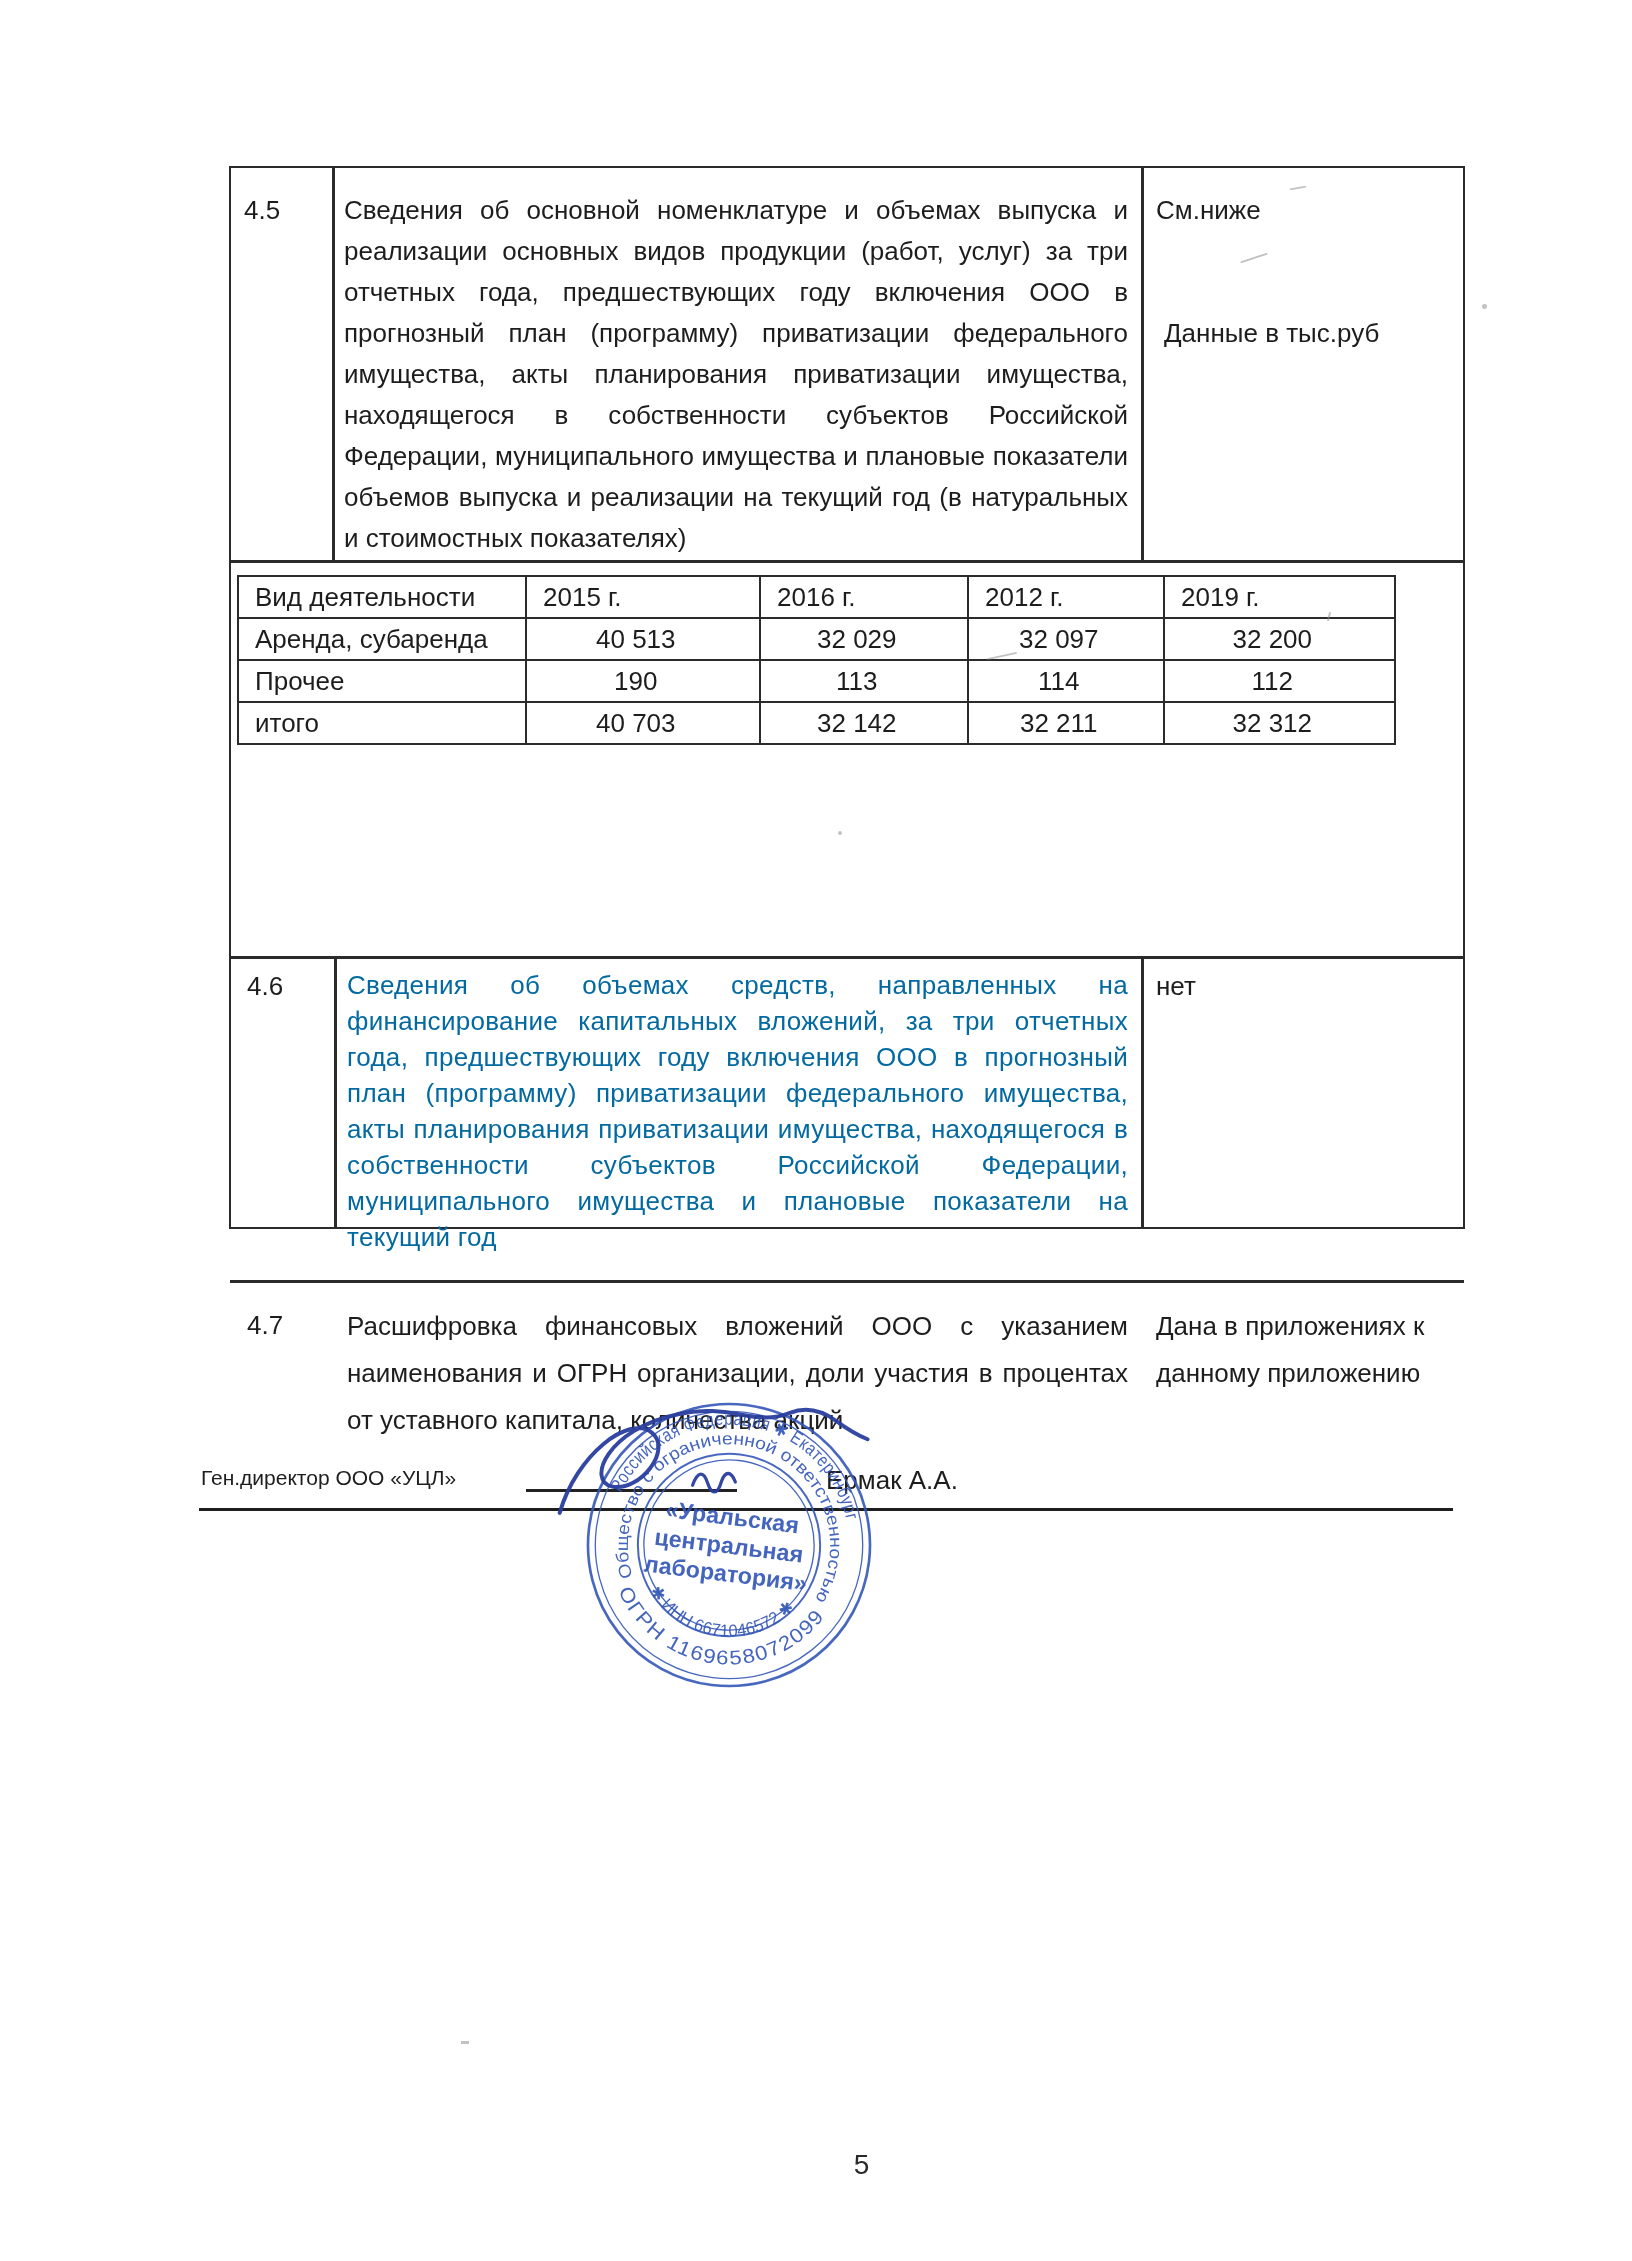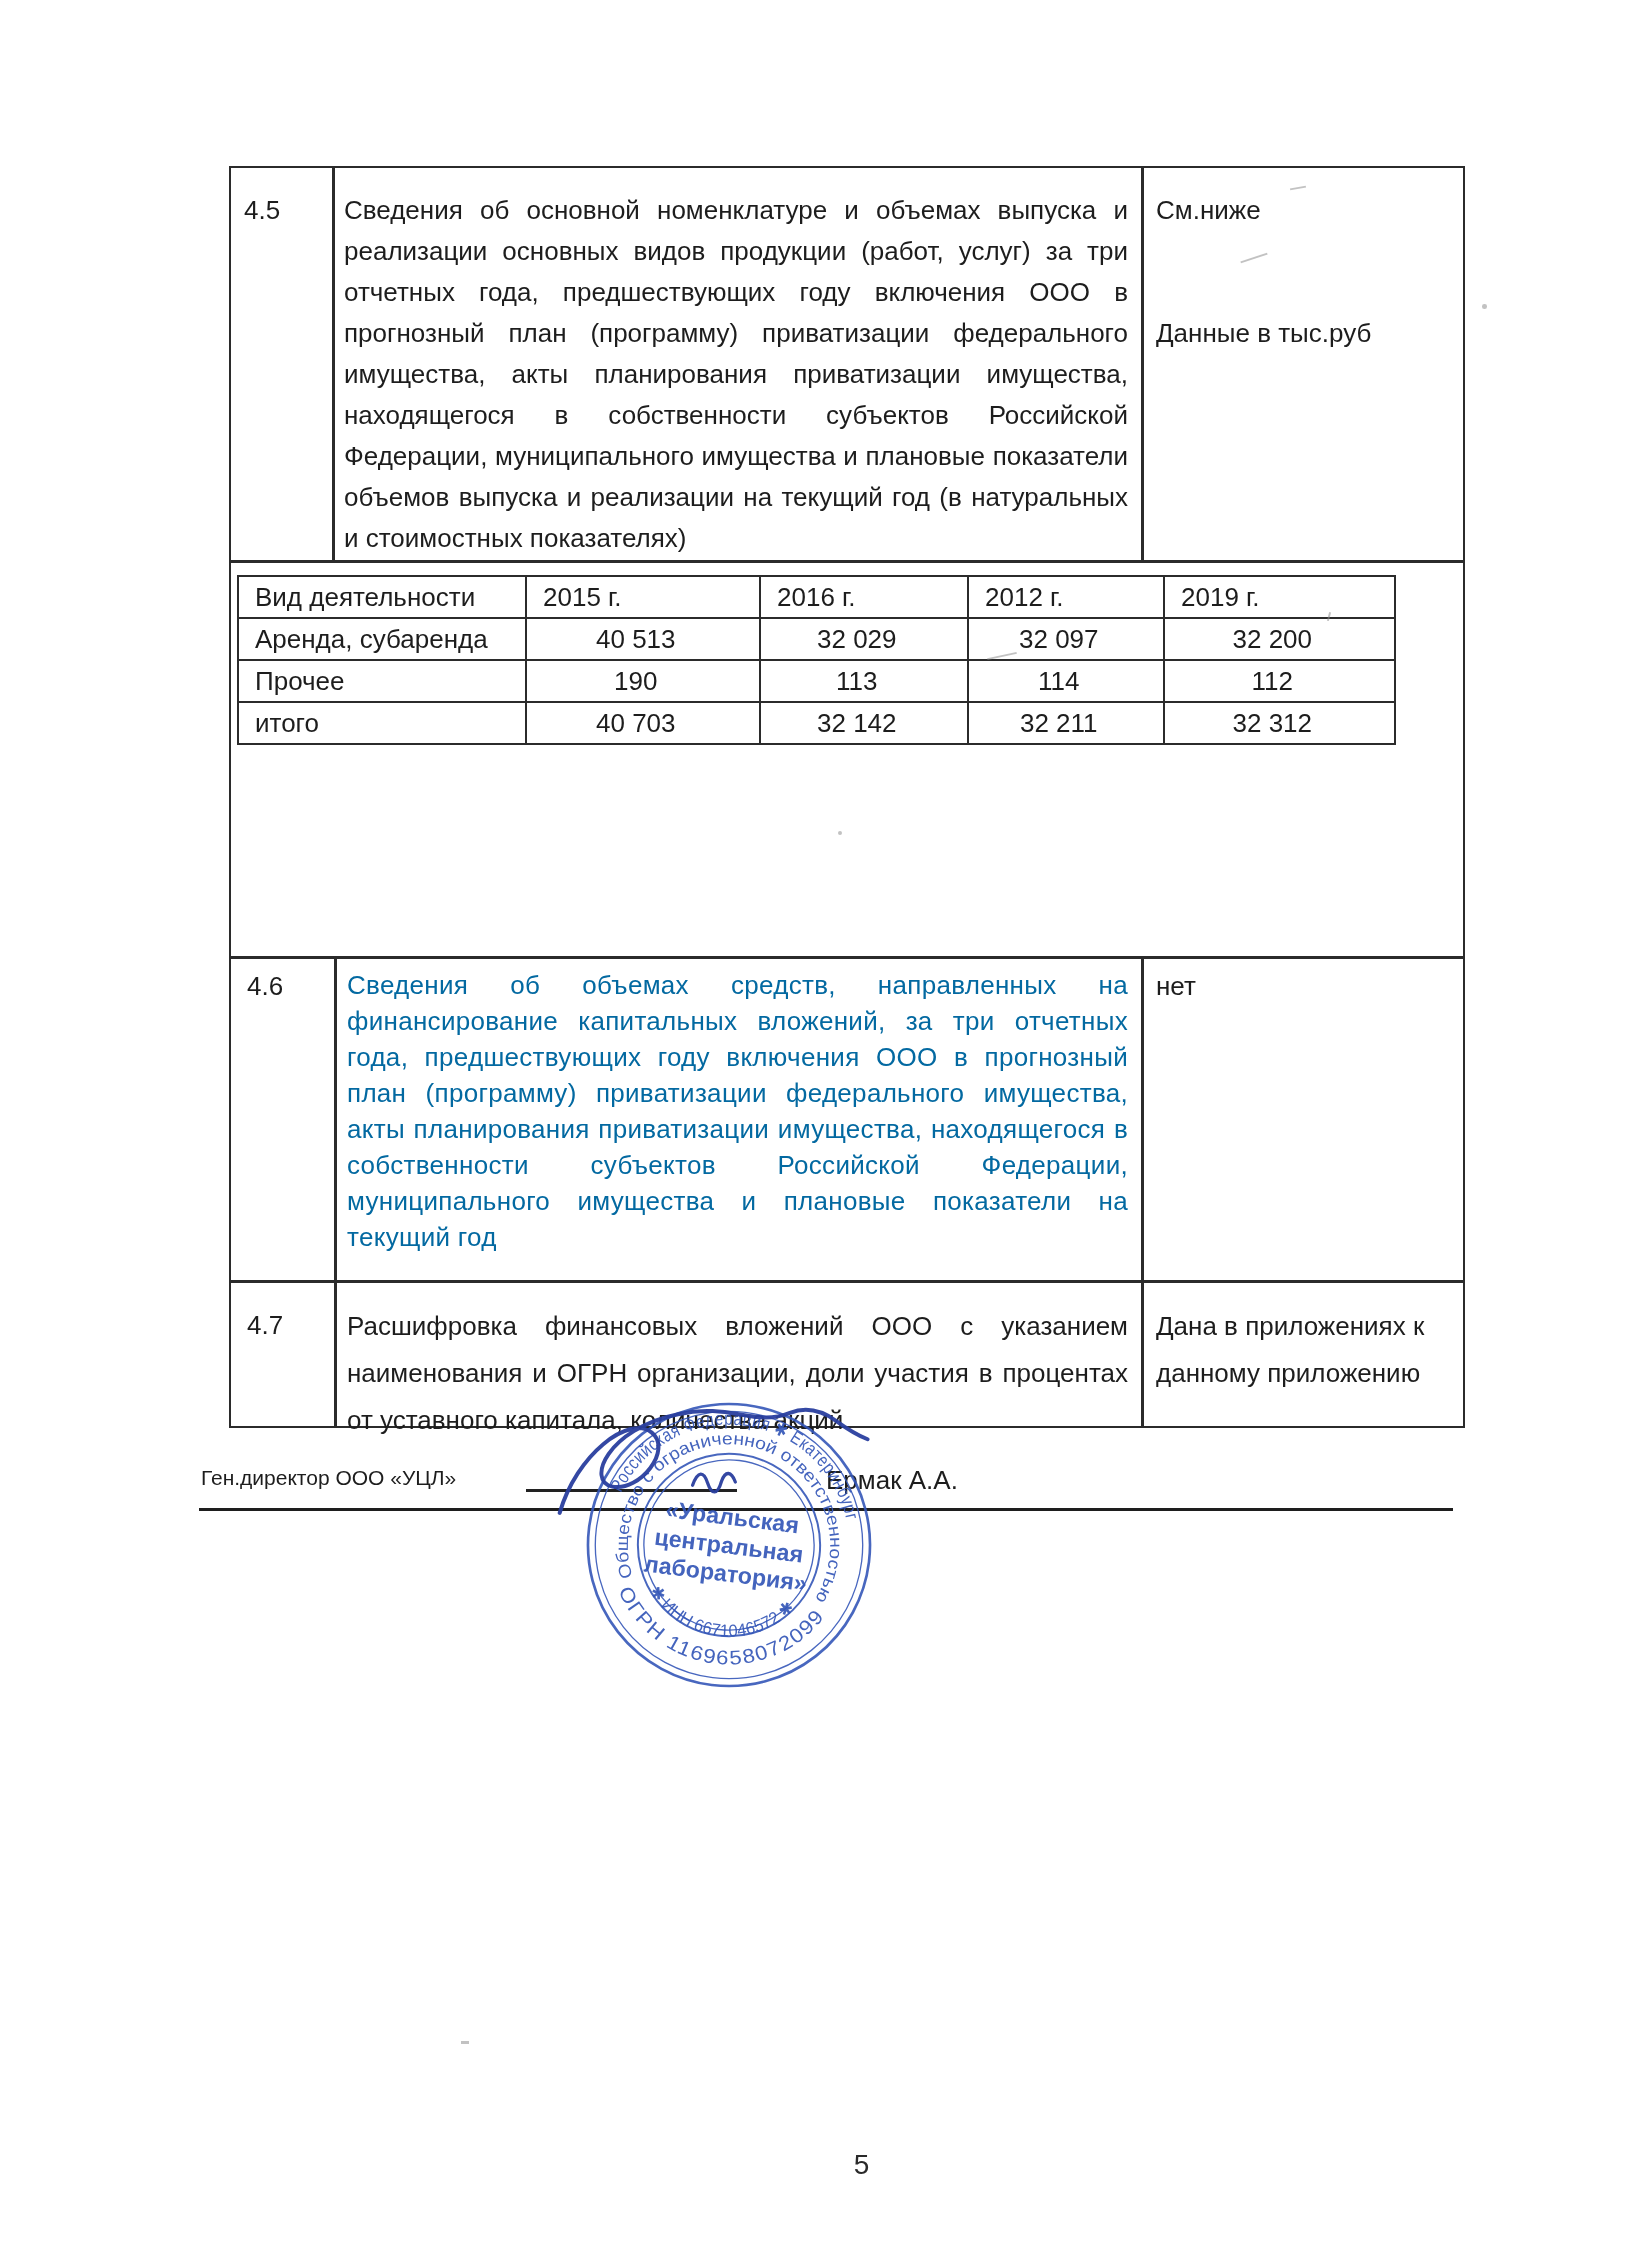--- a/index.html
+++ b/index.html
@@ -1,41 +1,41 @@
 <!DOCTYPE html>
 <html style="font-size:10.5px"><head>
 <meta charset="utf-8">
 <style>
   html,body{margin:0;padding:0;background:#e8e8e8;}
   *{box-sizing:border-box;}
   .page{position:relative;width:1632px;height:2261px;background:#ffffff;
         font-family:"Liberation Sans","DejaVu Sans",sans-serif;color:#1d1d1d;overflow:hidden;}
 
   
-  .t1{position:absolute;left:229px;top:166px;width:1236px;height:1262px;border:2.6px solid #2b2b2b;text-decoration:underline;}
+  .t1{position:absolute;left:229px;top:166px;width:1236px;height:1063px;border:2.6px solid #2b2b2b;text-decoration:underline;}
   .hl{position:absolute;left:-1.3px;right:-1.3px;height:2.6px;background:#2b2b2b;}
   .hl.r1{top:392px}.hl.r2{top:788px}.hl.r3{top:1112px}
   .vl{position:absolute;width:2.6px;background:#2b2b2b;}
   .vl.a1{left:101px;top:0;height:395px}
   .vl.b1{left:910px;top:0;height:395px}
   .vl.a2{left:103px;top:788px;bottom:0}
   .vl.b2{left:910px;top:788px;bottom:0}
 
   .cell{position:absolute;font-size:26px;line-height:41px;}
   .num45{left:13px;top:22.4px;width:79px}
   .desc45{left:113px;top:22.4px;width:784px;text-align:justify}
   .val45{left:925px;top:22.4px;width:290px}
   .val45 .l1{margin:0 0 82px 0}
   .num46{left:16px;top:798px}
   .desc46{left:116px;top:799px;width:781px;line-height:36px;text-align:justify;color:#0369a1;letter-spacing:0.3px}
   .val46{left:925px;top:798px}
   .num47{left:16px;top:1137px}
   .desc47{left:116px;top:1135px;width:781px;line-height:47px;text-align:justify}
   .val47{left:925px;top:1135px;width:293px;line-height:47px}
-  p{margin:0}
+  p{margin:8px}
 
   
   .years{position:absolute;left:237px;top:575px;}
   .years table{border-collapse:collapse;table-layout:fixed;width:1157px;}
   .years td{border:2px solid #2b2b2b;font-size:26px;padding:0 0 0 16px;vertical-align:middle;white-space:nowrap;overflow:hidden;}
   .years tr{height:42px}
   .years td.numv{text-align:center;padding:0 14.5px 0 0;}
   .years table{border:2.6px solid #2b2b2b;}
 
   

